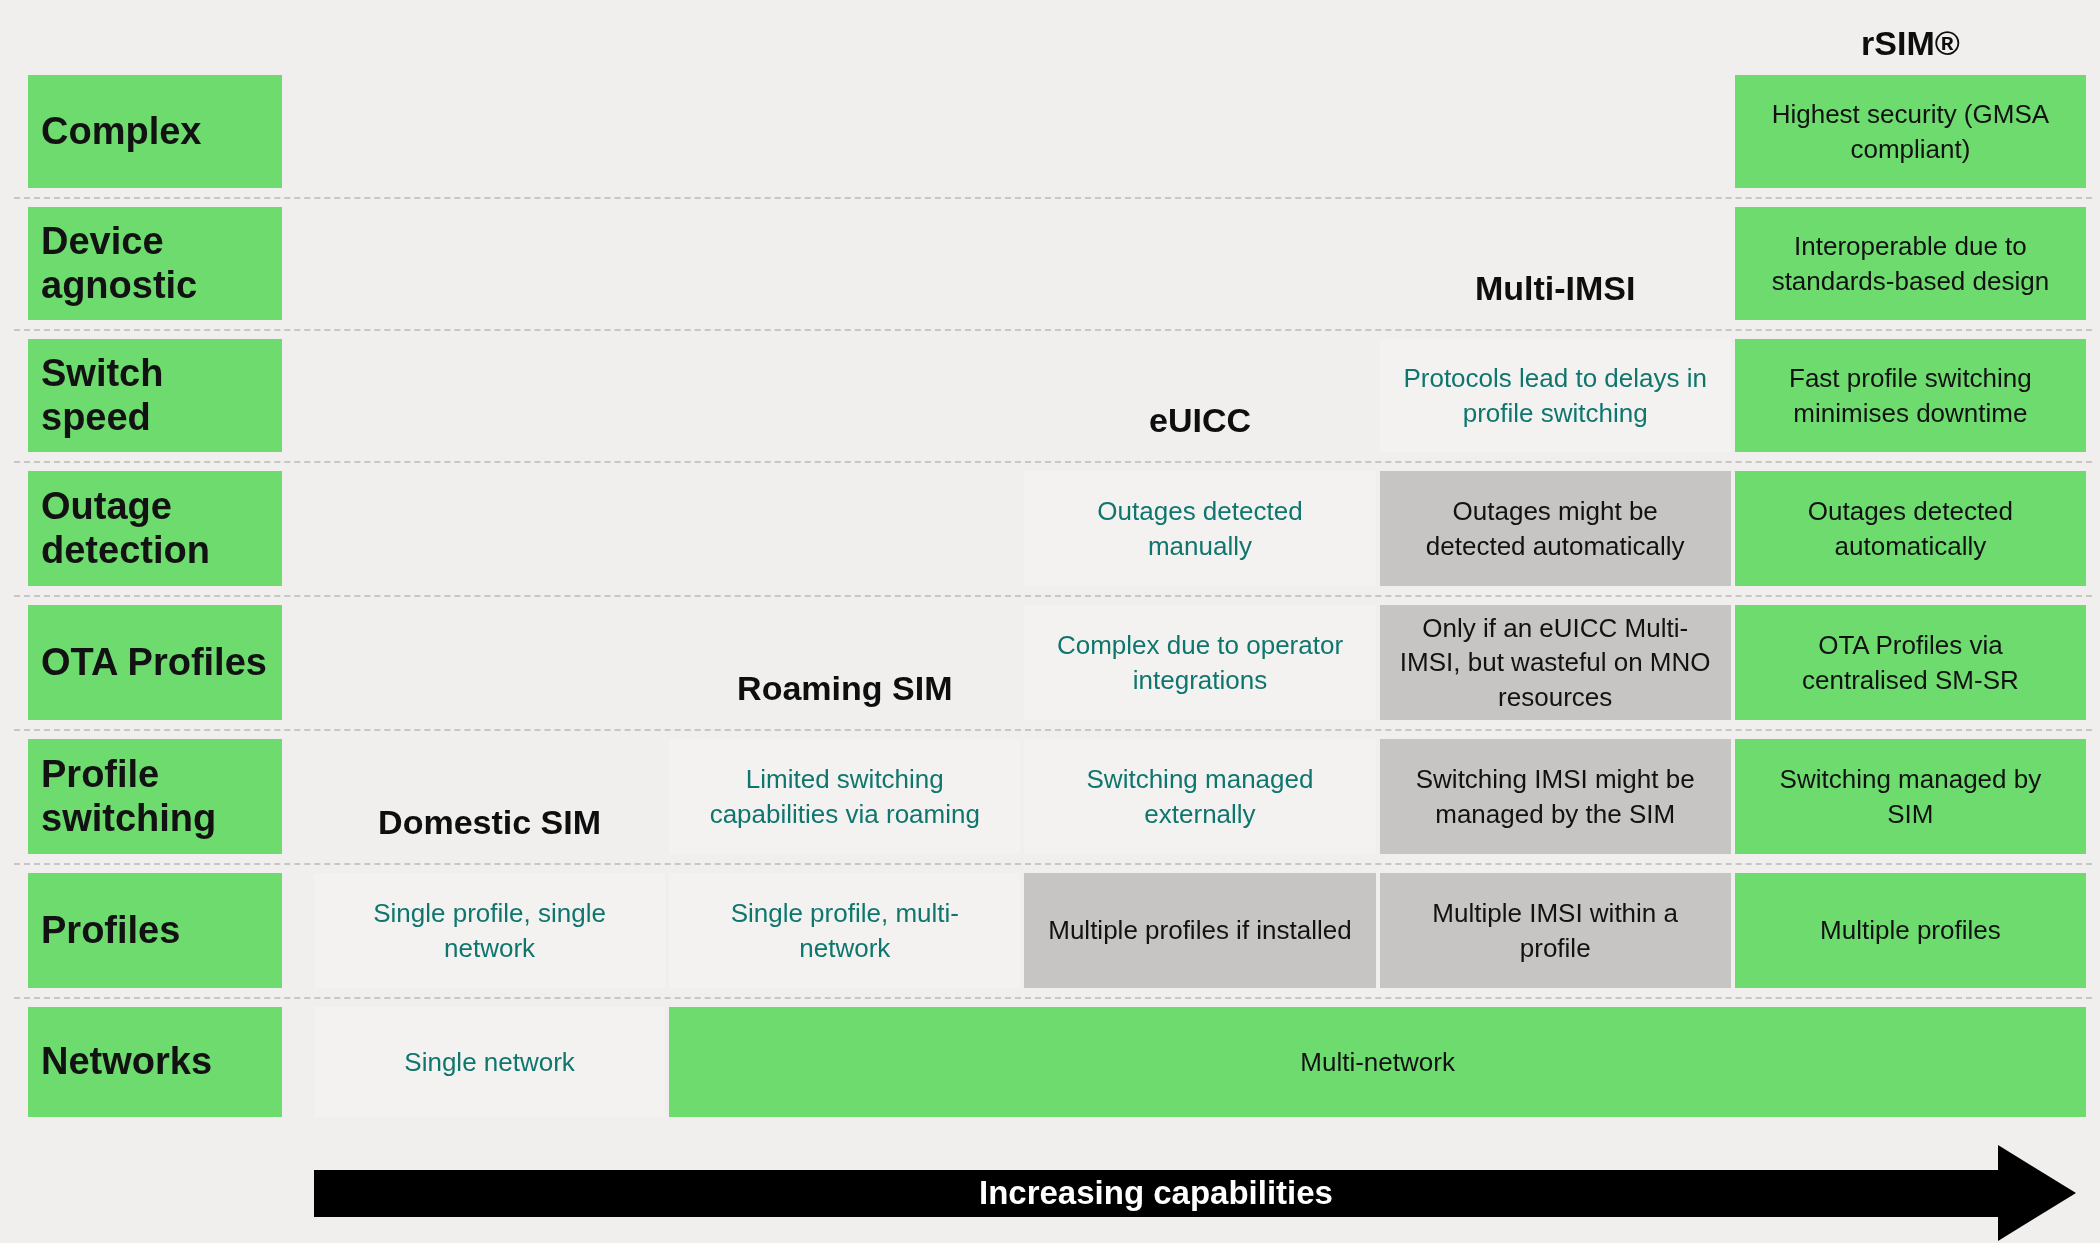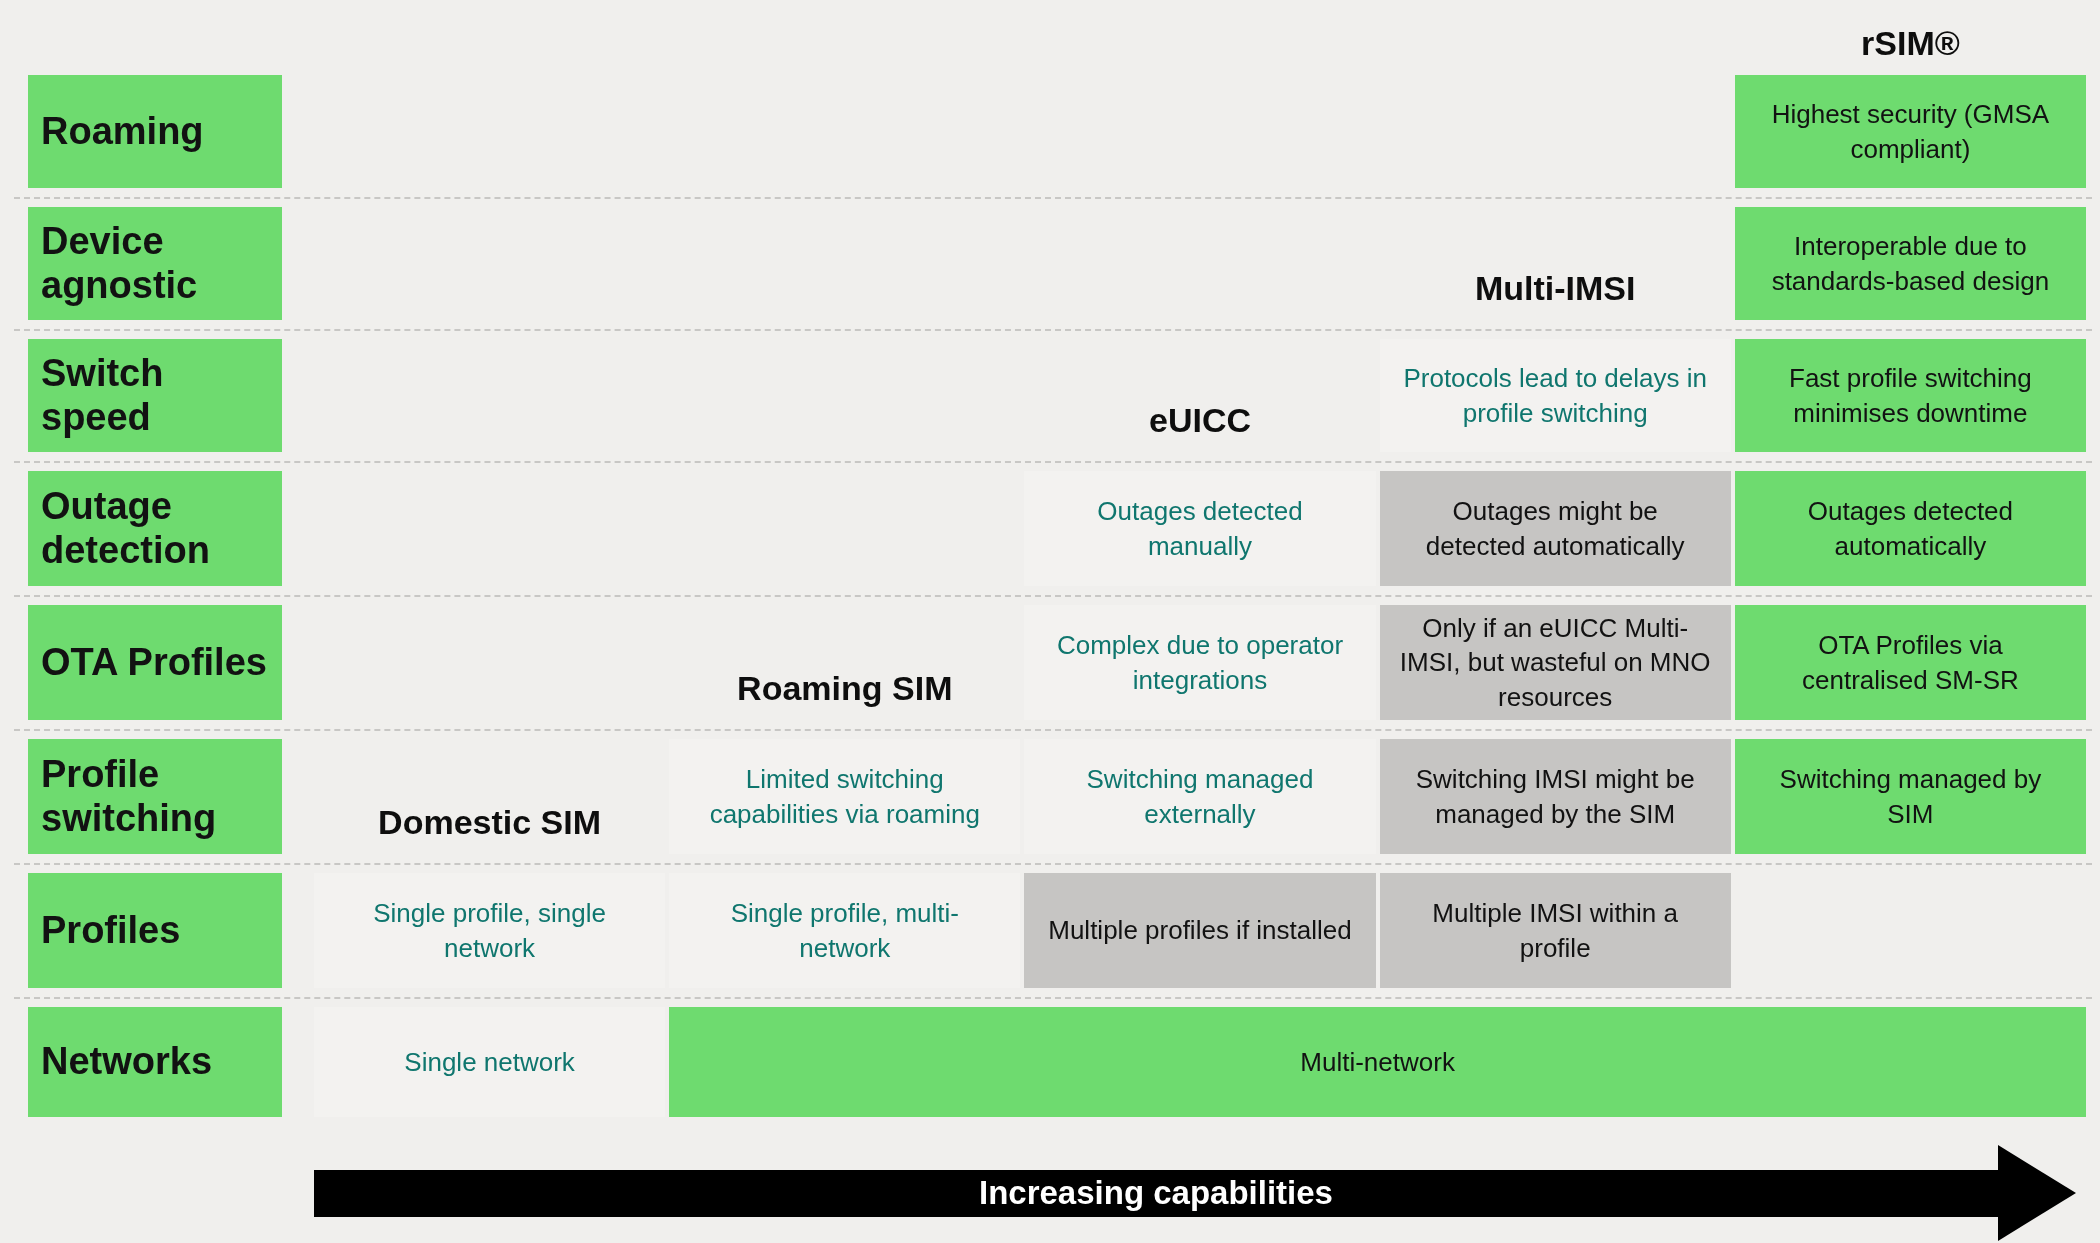--- a/index.html
+++ b/index.html
@@ -74,21 +74,21 @@
 <body>
 
 <div class="grid" style="--green:#6edb6f">
 
   <div class="colheader" style="grid-row:1;grid-column:7">rSIM®</div>
   <div class="colheader" style="grid-row:4;grid-column:6">Multi-IMSI</div>
   <div class="colheader" style="grid-row:6;grid-column:5">eUICC</div>
   <div class="colheader" style="grid-row:10;grid-column:4">Roaming SIM</div>
   <div class="colheader" style="grid-row:12;grid-column:3">Domestic SIM</div>
 
-  <div class="rowlabel" style="grid-row:2">Roaming</div>
+  <div class="rowlabel" style="grid-row:2">Complex</div>
   <div class="cell green" style="grid-row:2;grid-column:7">Highest security (GMSA compliant)</div>
   <div class="divider" style="grid-row:3"></div>
 
   <div class="rowlabel" style="grid-row:4">Device
 agnostic</div>
   <div class="cell green" style="grid-row:4;grid-column:7">Interoperable due to standards-based design</div>
   <div class="divider" style="grid-row:5"></div>
 
   <div class="rowlabel" style="grid-row:6">Switch
 speed</div>
@@ -115,20 +115,21 @@
   <div class="cell light" style="grid-row:12;grid-column:5">Switching managed externally</div>
   <div class="cell gray" style="grid-row:12;grid-column:6">Switching IMSI  might be managed by the SIM</div>
   <div class="cell green" style="grid-row:12;grid-column:7">Switching managed by SIM</div>
   <div class="divider" style="grid-row:13"></div>
 
   <div class="rowlabel" style="grid-row:14">Profiles</div>
   <div class="cell light" style="grid-row:14;grid-column:3">Single profile, single network</div>
   <div class="cell light" style="grid-row:14;grid-column:4">Single profile, multi-network</div>
   <div class="cell gray" style="grid-row:14;grid-column:5">Multiple profiles if installed</div>
   <div class="cell gray" style="grid-row:14;grid-column:6">Multiple IMSI within a profile</div>
+  <div class="cell green" style="grid-row:14;grid-column:7">Multiple profiles</div>
   <div class="divider" style="grid-row:15"></div>
 
   <div class="rowlabel" style="grid-row:16">Networks</div>
   <div class="cell light" style="grid-row:16;grid-column:3">Single network</div>
   <div class="cell green" style="grid-row:16;grid-column:4 / span 4">Multi-network</div>
 
 </div>
 
 <div class="arrow-wrap">
   <div class="arrow-bar"></div>

